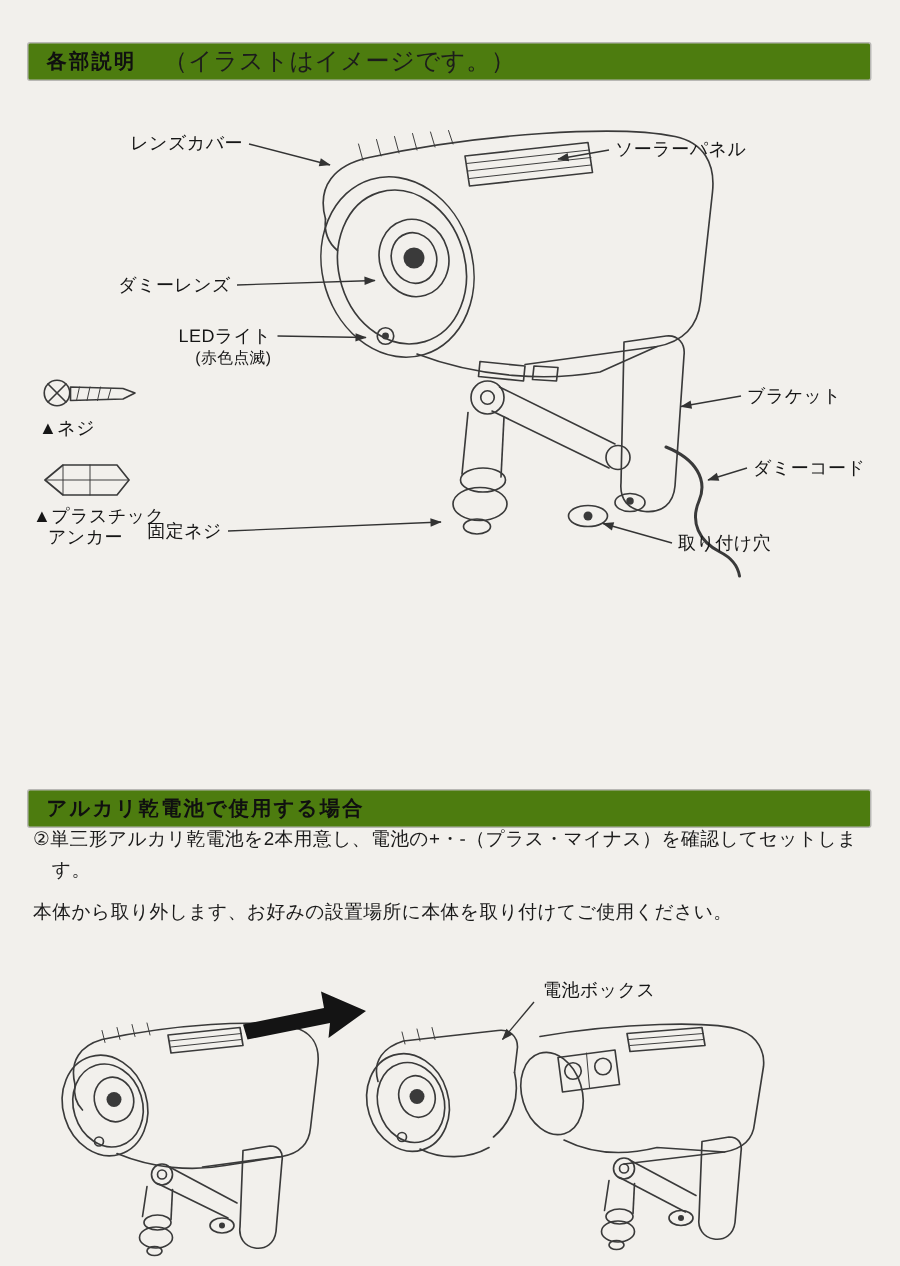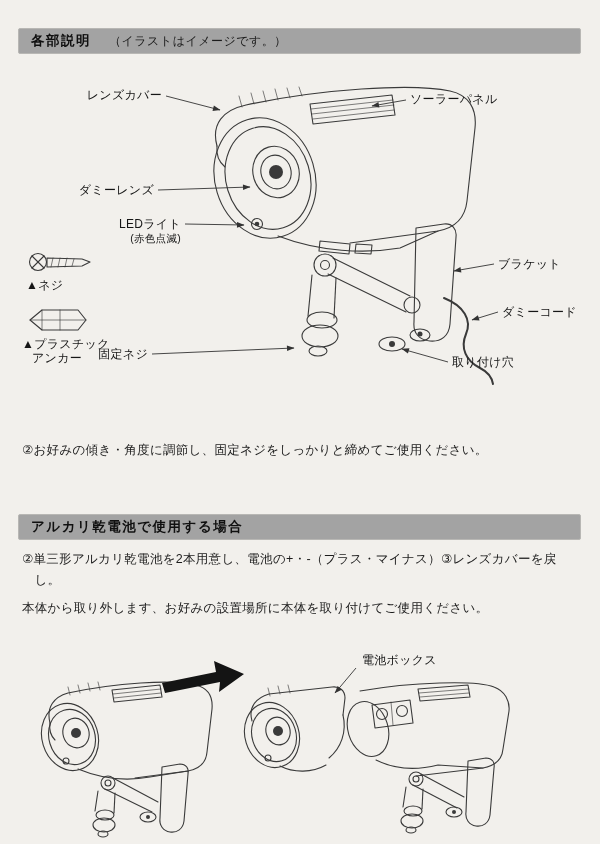--- a/index.html
+++ b/index.html
@@ -6,25 +6,25 @@
   body {
     width:600px; height:844px;
     background:#f2f0ec;
     font-family:"Liberation Sans","DejaVu Sans",sans-serif;
     color:#1b1b1b;
   }
   .page { position:relative; width:600px; height:844px; overflow:hidden; background:#f2f0ec; }
 
   .bar {
     position:absolute; left:18px; width:563px; height:26px;
-    background:#a3a3a3; border:1px solid #b8b7b4; border-radius:2px;
+    background:#4d7c0f; border:1px solid #b8b7b4; border-radius:2px;
     display:flex; align-items:center; padding:0 12px; box-sizing:border-box;
   }
   .bar .bar-title { font-weight:bold; font-size:13.5px; color:#101010; letter-spacing:1.5px; }
-  .bar .bar-note  { font-size:12px; color:#1c1c1c; margin-left:18px; letter-spacing:0.5px; }
+  .bar .bar-note  { font-size:16px; color:#1c1c1c; margin-left:18px; letter-spacing:0.5px; }
 
   .steps { position:absolute; left:22px; width:558px; font-size:12.5px; color:#1b1b1b; }
   .steps p { margin:0 0 7px; line-height:21px; padding-left:1em; text-indent:-1em; letter-spacing:0.3px; }
 
   .diagram-main   { position:absolute; left:20px; top:58px;  width:560px; height:345px; }
   .diagram-bottom { position:absolute; left:20px; top:645px; width:560px; height:195px; }
 
   
   .sk path, .sk ellipse, .sk circle {
     stroke:#3a3a3a; fill:none; stroke-width:1.1;
@@ -156,28 +156,27 @@
     <text x="6" y="231">▲ネジ</text>
     <text x="2" y="290">▲プラスチック</text>
     <text x="12" y="304">アンカー</text>
     <text x="128" y="300" text-anchor="end">固定ネジ</text>
     <text x="478" y="210">ブラケット</text>
     <text x="482" y="258">ダミーコード</text>
     <text x="432" y="308">取り付け穴</text>
   </svg>
 
   <div class="steps" style="top:440px">
-    <p>②お好みの傾き・角度に調節し、固定ネジをしっかりと締めてご使用ください。</p>
-  </div>
-
-  <div class="bar" style="top:514px">
+  </div>
+
+  <div class="bar" style="top:526px">
     <span class="bar-title">アルカリ乾電池で使用する場合</span>
   </div>
   <div class="steps" style="top:549px">
-    <p>②単三形アルカリ乾電池を2本用意し、電池の+・-（プラス・マイナス）③レンズカバーを戻し。</p>
+    <p>②単三形アルカリ乾電池を2本用意し、電池の+・-（プラス・マイナス）を確認してセットします。</p>
     <p>本体から取り外します、お好みの設置場所に本体を取り付けてご使用ください。</p>
   </div>
 
   <svg class="diagram-bottom" viewBox="0 0 560 195">
 
     <g class="sk">
       <path d="M30,78 C26,62 34,52 48,48 C95,38 152,34 176,40 C188,43 193,52 192,64 L187,107 C186,118 179,124 168,126 L115,133"></path>
       <path d="M30,78 C29,85 31,91 35,95"></path>
       <g class="thin">
           <path d="M50,50 L48,42"></path>

